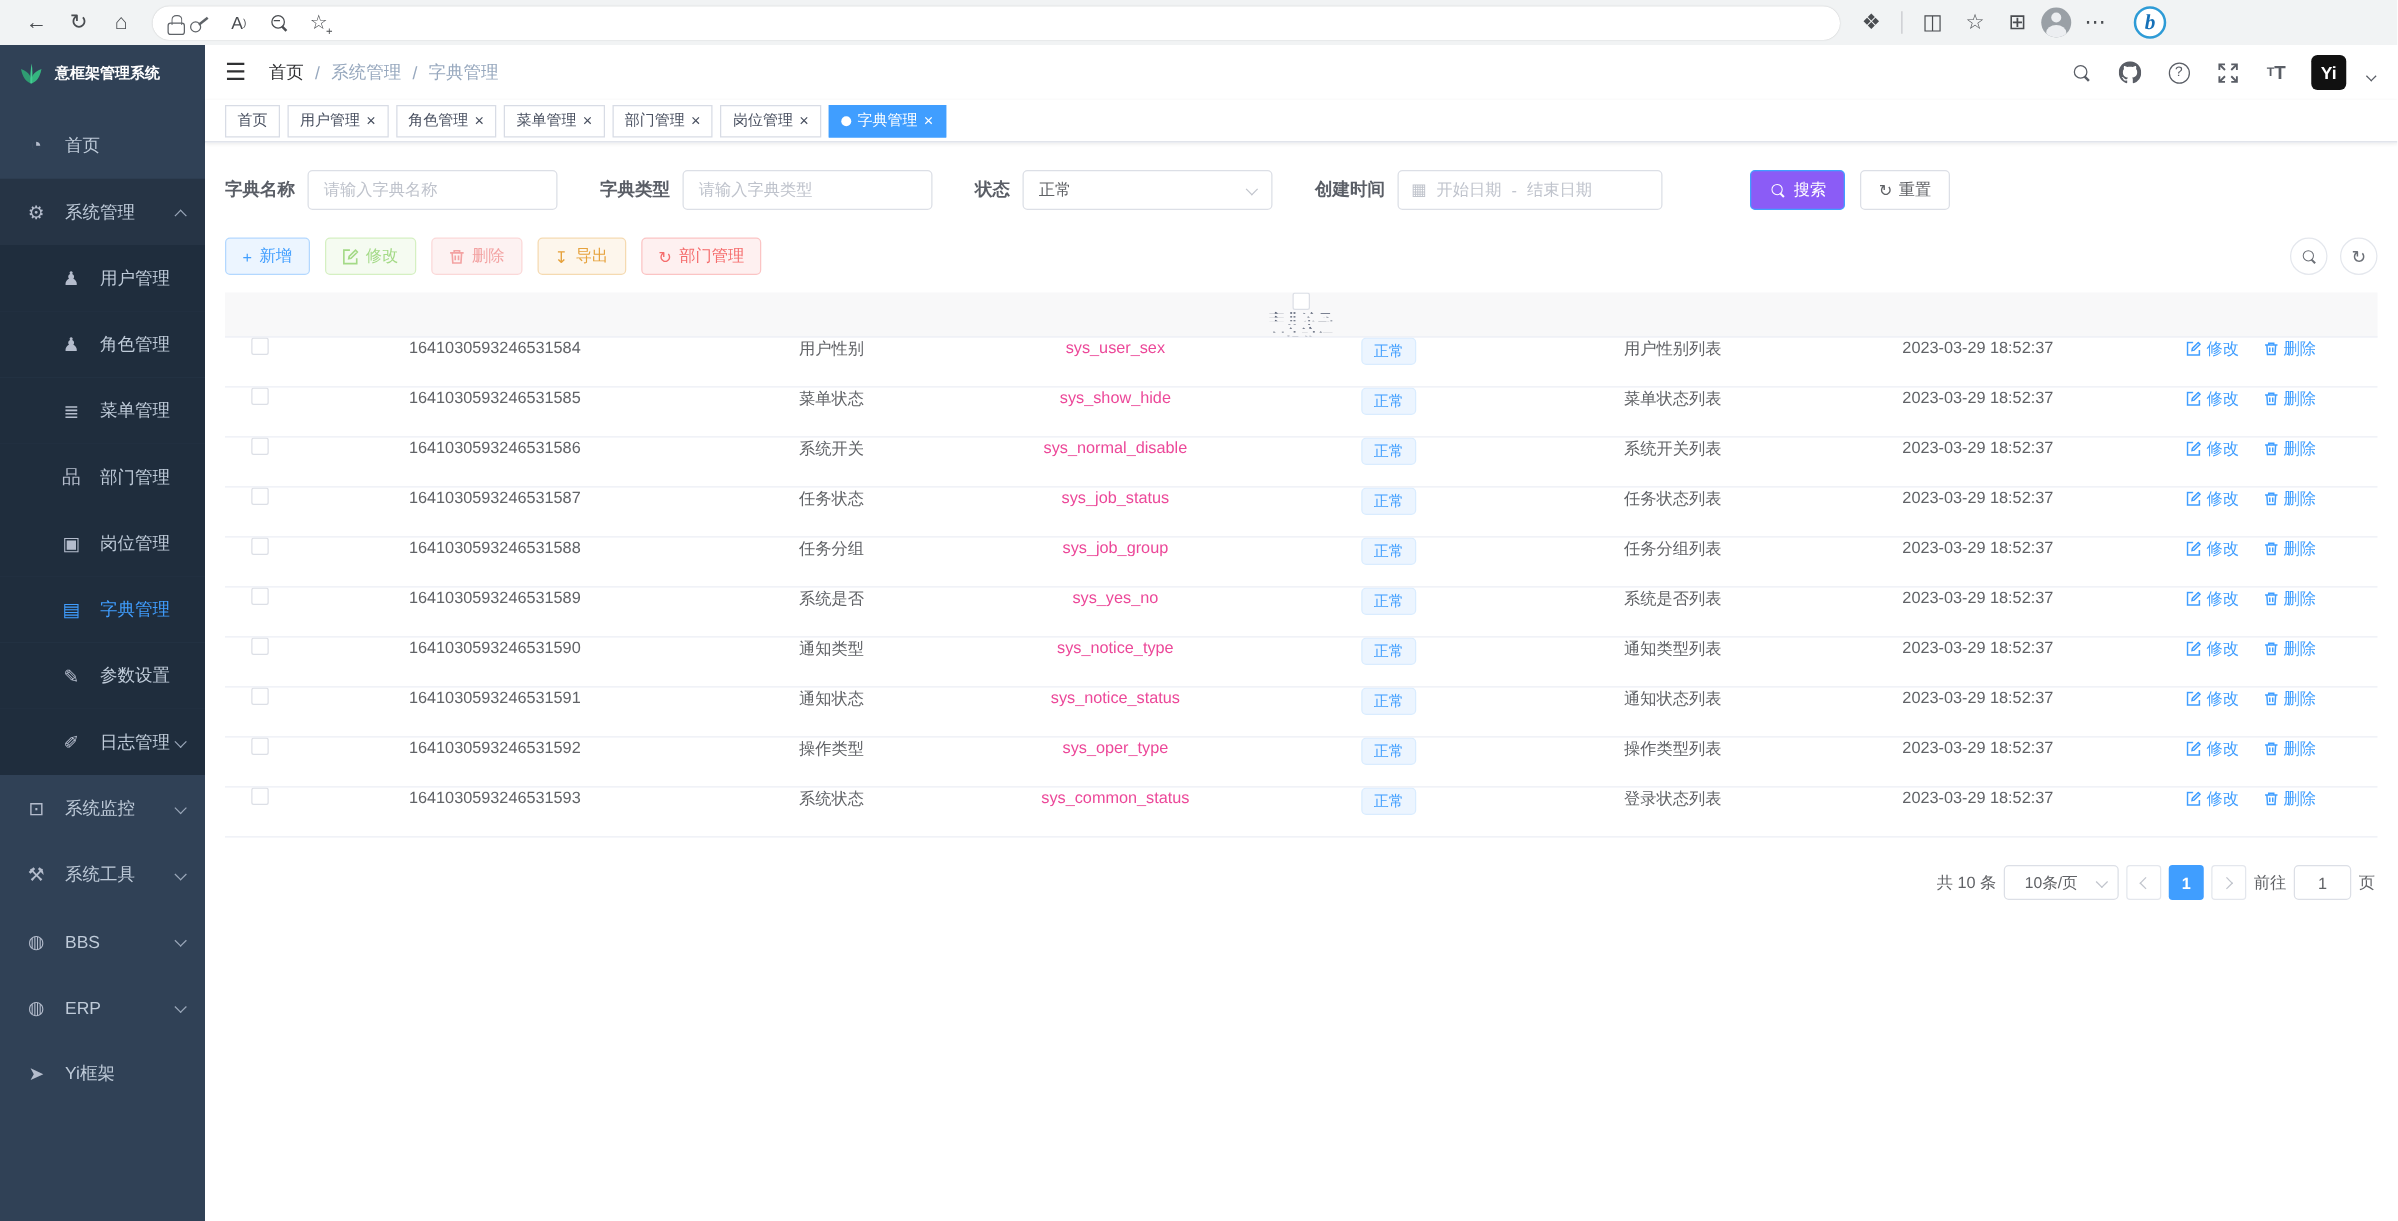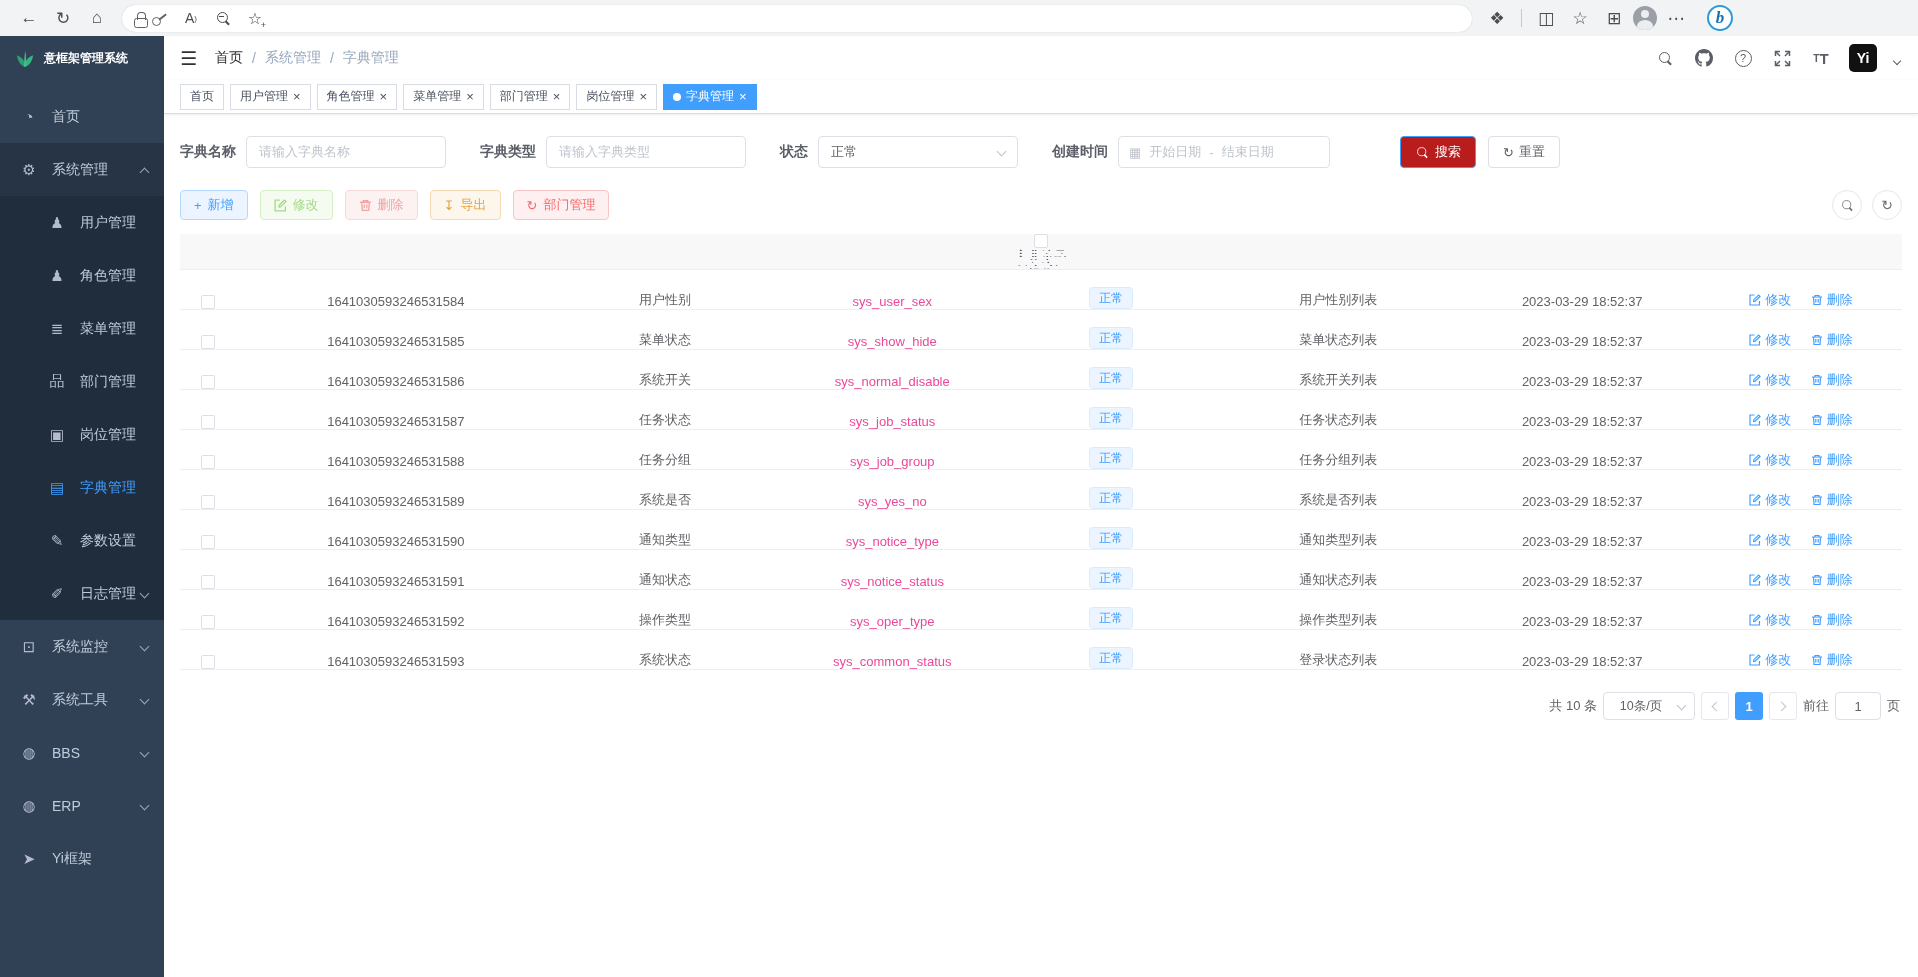--- a/index.html
+++ b/index.html
@@ -77,38 +77,38 @@
   .f-label { font-size:14px; font-weight:700; color:#5a5e66; margin-right:10px; white-space:nowrap; }
   .f-input { height:32px; border:1px solid #dcdfe6; border-radius:4px; padding:0 12px; font-size:13px; color:#606266; display:flex; align-items:center; background:#fff; }
   .placeholder { color:#bfc3cc; }
   .f-group { display:flex; align-items:center; margin-right:34px; }
   .w200 { width:200px; }
   .select { position:relative; padding-right:26px; cursor:pointer; }
   .sel-chev { width:7px; height:7px; border-right:1.5px solid #c0c4cc; border-bottom:1.5px solid #c0c4cc; transform:rotate(45deg); position:absolute; right:12px; top:11px; }
   .daterange { width:212px; gap:8px; cursor:pointer; padding:0 10px; }
   .cal { color:#c0c4cc; font-size:13px; }
   .btn { height:32px; border-radius:4px; font-size:13px; display:inline-flex; align-items:center; justify-content:center; gap:5px; cursor:pointer; border:1px solid #dcdfe6; background:#fff; color:#606266; padding:0 14px; white-space:nowrap; }
-  .btn-primary { background:#b91c1c; border-color:#409eff; color:#fff; }
+  .btn-primary { background:#8b5cf6; border-color:#409eff; color:#fff; }
   .mag.sm { transform:scale(.82); }
   .filter-actions { display:flex; gap:12px; margin-left:70px; }
 
   .toolbar-row { display:flex; align-items:center; margin-top:22px; }
   .tbtn { height:30px; padding:0 13px; border-radius:4px; font-size:13px; display:inline-flex; align-items:center; gap:6px; cursor:pointer; margin-right:12px; }
   .tbtn svg { flex:none; }
   .b-add { background:#ecf5ff; border:1px solid #b3d8ff; color:#409eff; }
   .b-edit { background:#f5fbf1; border:1px solid #d5f0c2; color:#a4da87; cursor:not-allowed; }
   .b-del { background:#fdf2f2; border:1px solid #fbd8d8; color:#f3a2a2; cursor:not-allowed; }
   .b-export { background:#fdf6ec; border:1px solid #f5dab1; color:#e6a23c; }
   .b-cache { background:#fef0f0; border:1px solid #fbc4c4; color:#f56c6c; }
   .toolbar-right { margin-left:auto; display:flex; gap:10px; }
   .circ-btn { width:30px; height:30px; border-radius:50%; border:1px solid #e4e7ed; background:#fff; color:#6b6f76; display:flex; align-items:center; justify-content:center; font-size:14px; cursor:pointer; }
 
   
   .table { margin-top:14px; width:100%; font-size:13px; }
-  .tr { display:flex; align-items:flex-end; height:40px; border-bottom:1px solid #ebeef5; color:#606266; }
+  .tr { display:flex; align-items:flex-start; height:40px; border-bottom:1px solid #ebeef5; color:#606266; }
   .thr { height:36px; background:#f8f8f9; color:#515a6e; font-weight:700; border-bottom:1px solid #ebeef5; display:flex; align-items:center;flex-direction:column; }
   .td { text-align:center; overflow:hidden; white-space:nowrap; }
   .c0 { width:56px; flex:none; display:flex; justify-content:center; }
   .c1 { width:19%; } .c2 { width:13%; } .c3 { width:14%; } .c4 { width:12%; }
   .c5 { width:15%; } .c6 { width:14%; } .c7 { width:12%; }
   .cb { width:14px; height:14px; border:1px solid #dcdfe6; border-radius:2px; background:#fff; cursor:pointer; }
   .link { color:#ec4899; cursor:pointer; }
   .status-tag { display:inline-block; height:22px; line-height:20px; padding:0 9px; background:#ecf5ff; border:1px solid #d9ecff; border-radius:4px; color:#409eff; font-size:12px; }
   .op { display:inline-flex; align-items:center; gap:4px; color:#409eff; cursor:pointer; margin:0 8px; }
 

